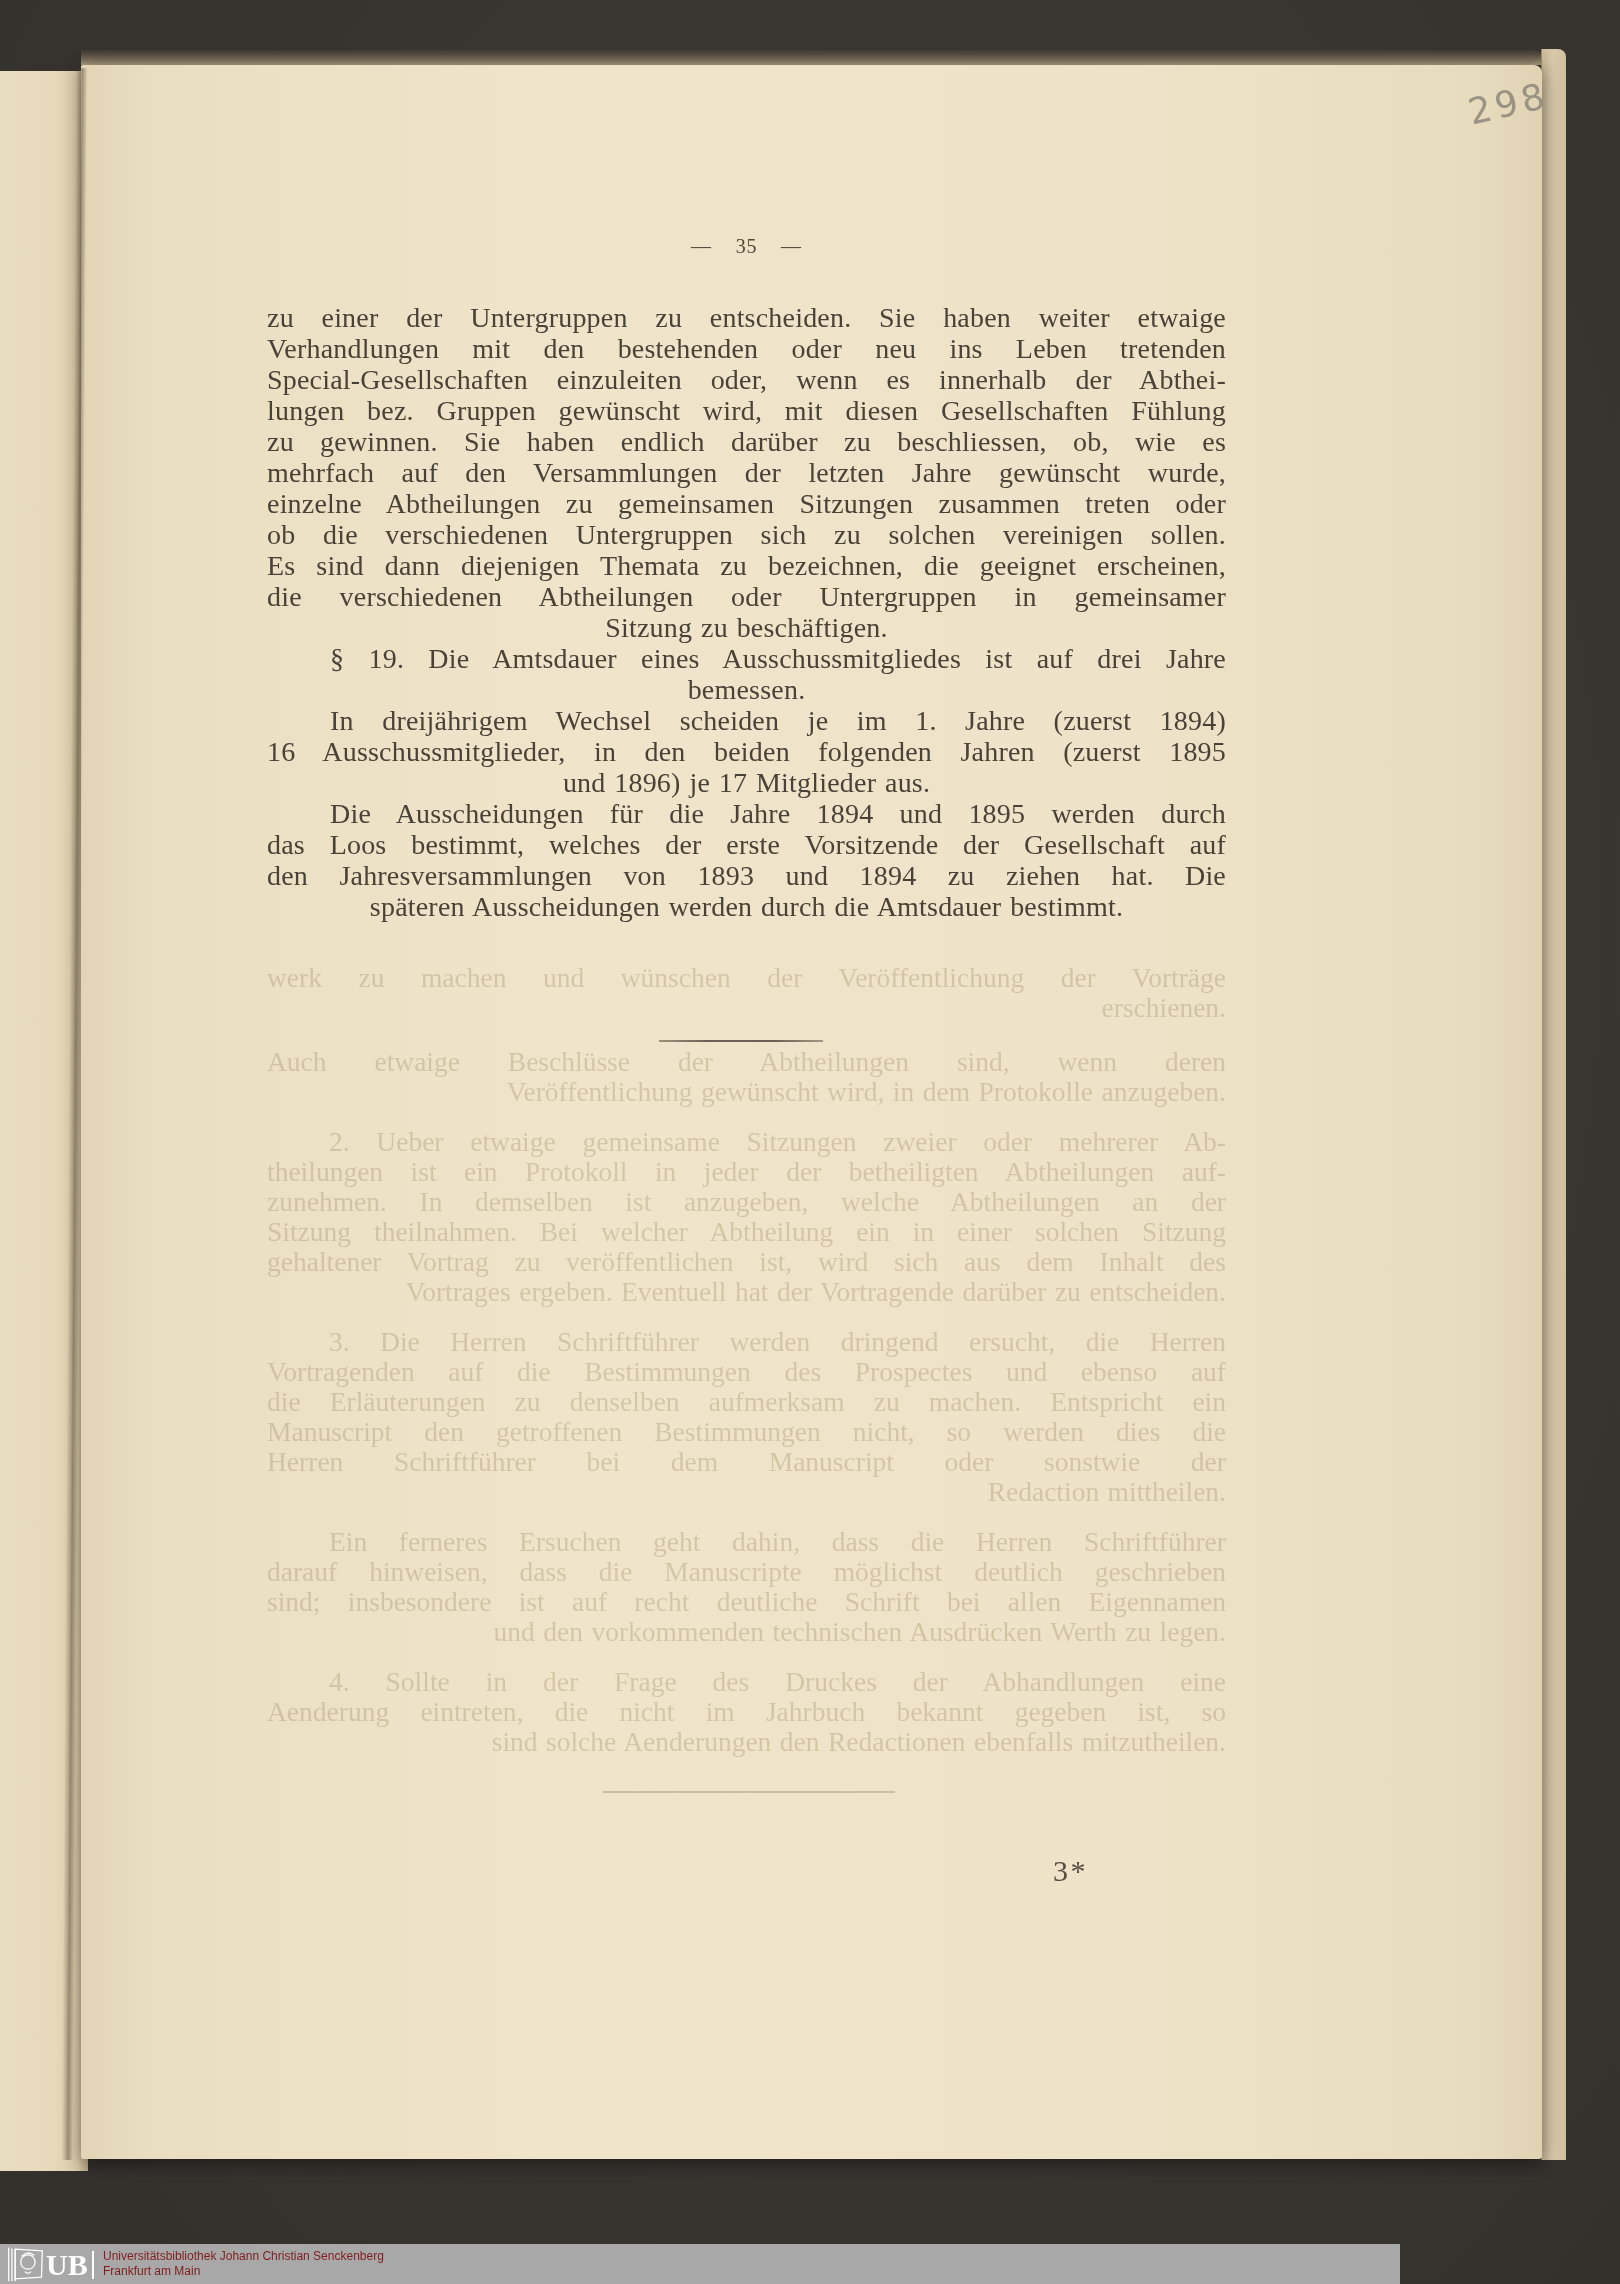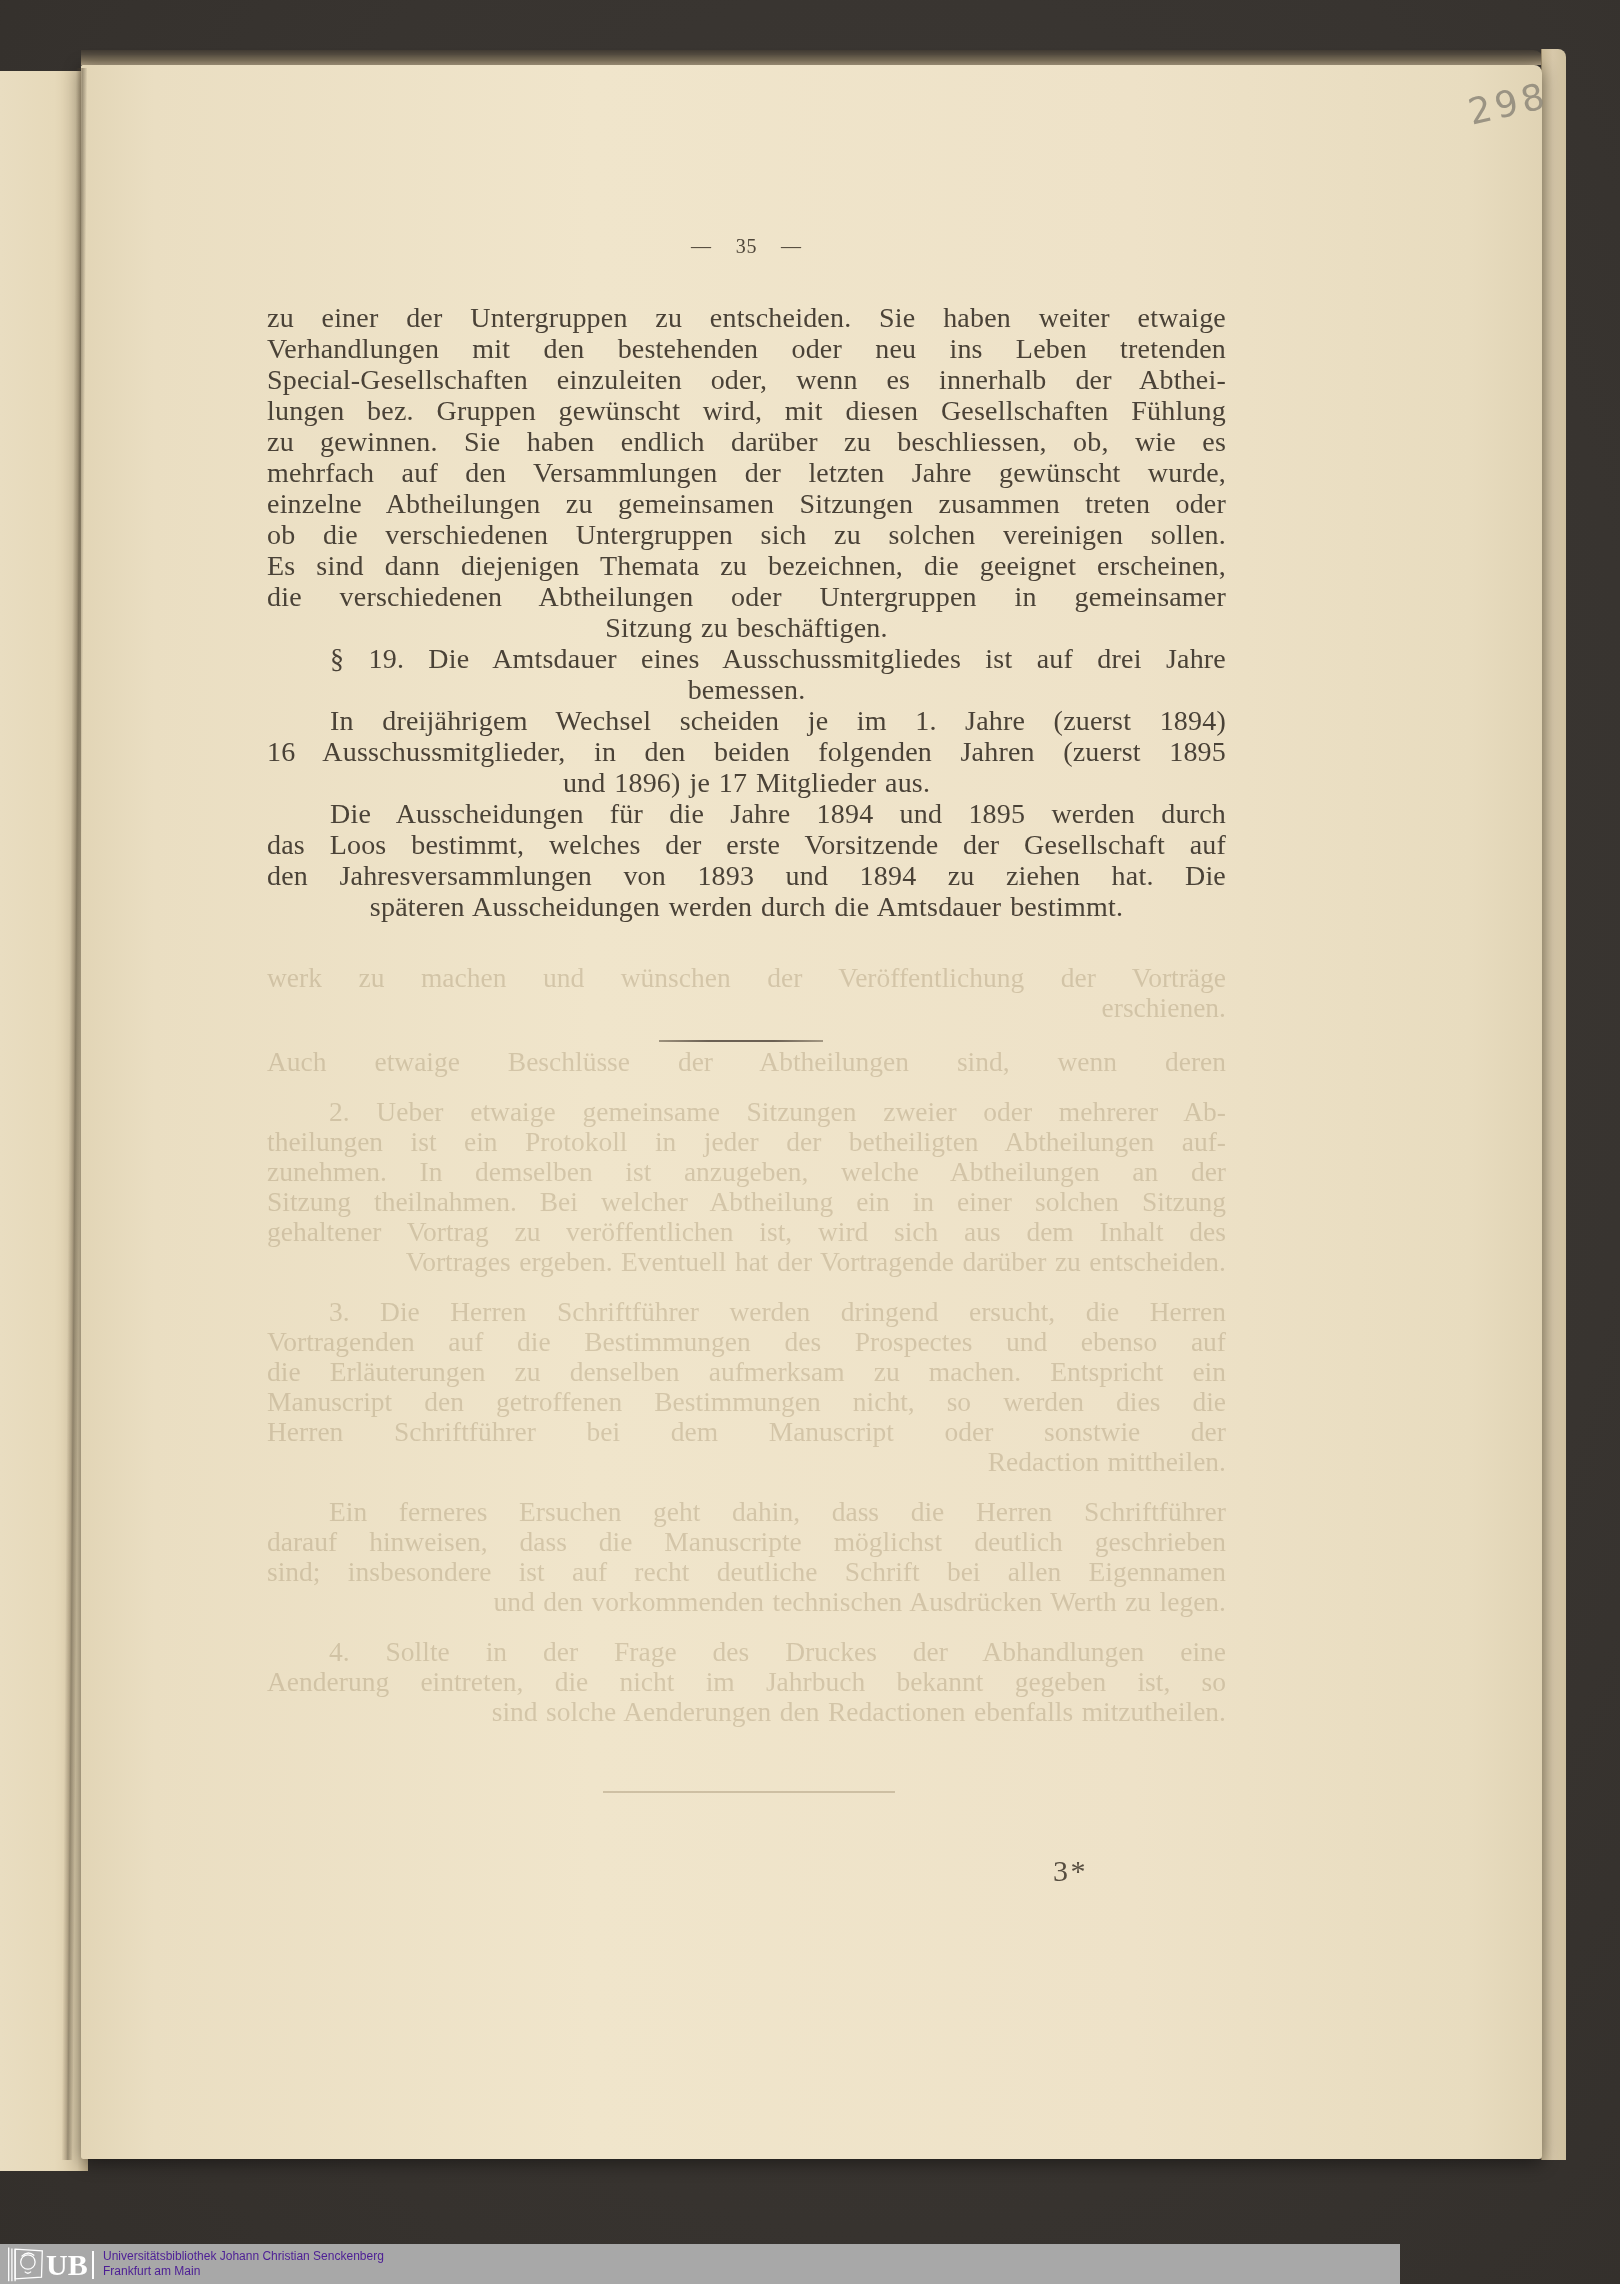--- a/index.html
+++ b/index.html
@@ -64,21 +64,21 @@
               background:rgba(118,98,66,.28);filter:blur(0.3px);}
 
   .sig{position:absolute;left:972px;top:1789px;font-size:30px;color:#574e41;letter-spacing:2.4px;}
 
   
   .bar{position:absolute;left:0;top:2244px;width:1400px;height:41px;background:#a8a8a8;}
   .bar .flag{position:absolute;left:7.3px;top:2.4px;}
   .bar .ub{position:absolute;left:46px;top:0;height:41px;line-height:42px;
            font-family:"Liberation Serif", serif;font-weight:bold;font-size:30px;color:#fff;}
   .bar .sep{position:absolute;left:92px;top:6.5px;width:1.6px;height:28px;background:#fff;}
-  .bar .libtext{position:absolute;left:103px;top:4.9px;color:#4c1d95;
+  .bar .libtext{position:absolute;left:103px;top:4.9px;color:#7f1d1d;
                 font-family:"Liberation Sans", sans-serif;font-size:12px;line-height:15.4px;}
 </style>
 </head>
 <body>
 
 <div class="stage">
 
   <div class="page-under"></div>
   <div class="page-top-edge"></div>
   <div class="fore-edge"></div>
@@ -111,20 +111,21 @@
       </div>
 
     <div class="mid-rule"></div>
 
     <div class="ghost ghost-pre" id="ghostPre">
         <div class="gl j">werk zu machen und wünschen der Veröffentlichung der Vorträge</div>
         <div class="gl l">erschienen.</div>
       </div>
     <div class="ghost ghost-main" id="ghostMain">
         <div class="gl j">Auch etwaige Beschlüsse der Abtheilungen sind, wenn deren</div>
+        <div class="gl l">Veröffentlichung gewünscht wird, in dem Protokolle anzugeben.</div>
         <div class="gl j ind gap">2. Ueber etwaige gemeinsame Sitzungen zweier oder mehrerer Ab-</div>
         <div class="gl j">theilungen ist ein Protokoll in jeder der betheiligten Abtheilungen auf-</div>
         <div class="gl j">zunehmen.  In demselben ist anzugeben, welche Abtheilungen an der</div>
         <div class="gl j">Sitzung theilnahmen.  Bei welcher Abtheilung ein in einer solchen Sitzung</div>
         <div class="gl j">gehaltener Vortrag zu veröffentlichen ist, wird sich aus dem Inhalt des</div>
         <div class="gl l">Vortrages ergeben.  Eventuell hat der Vortragende darüber zu entscheiden.</div>
         <div class="gl j ind gap">3. Die Herren Schriftführer werden dringend ersucht, die Herren</div>
         <div class="gl j">Vortragenden auf die Bestimmungen des Prospectes und ebenso auf</div>
         <div class="gl j">die Erläuterungen zu denselben aufmerksam zu machen.  Entspricht ein</div>
         <div class="gl j">Manuscript den getroffenen Bestimmungen nicht, so werden dies die</div>

